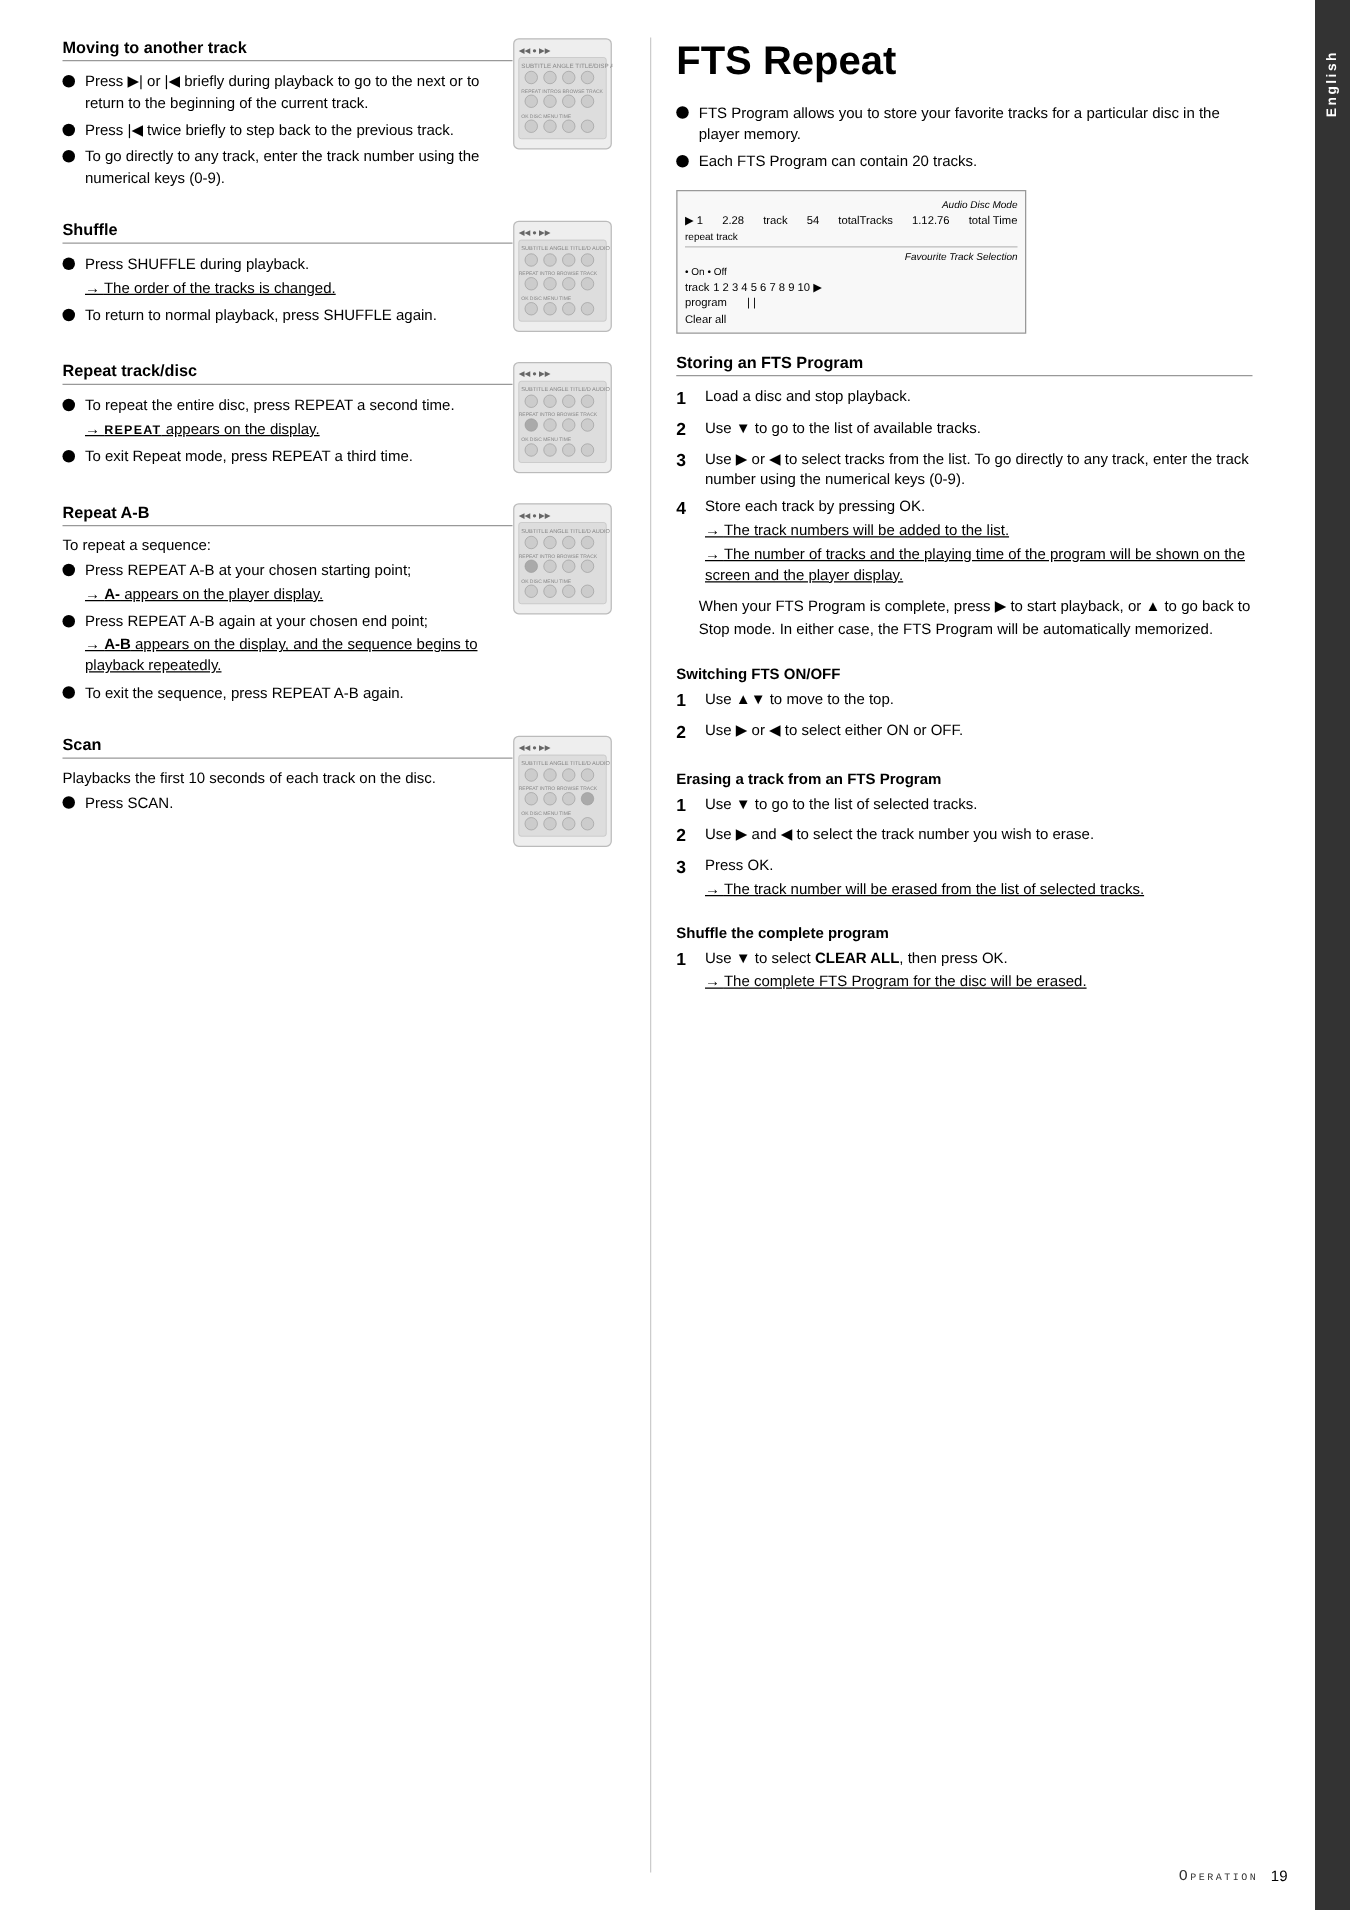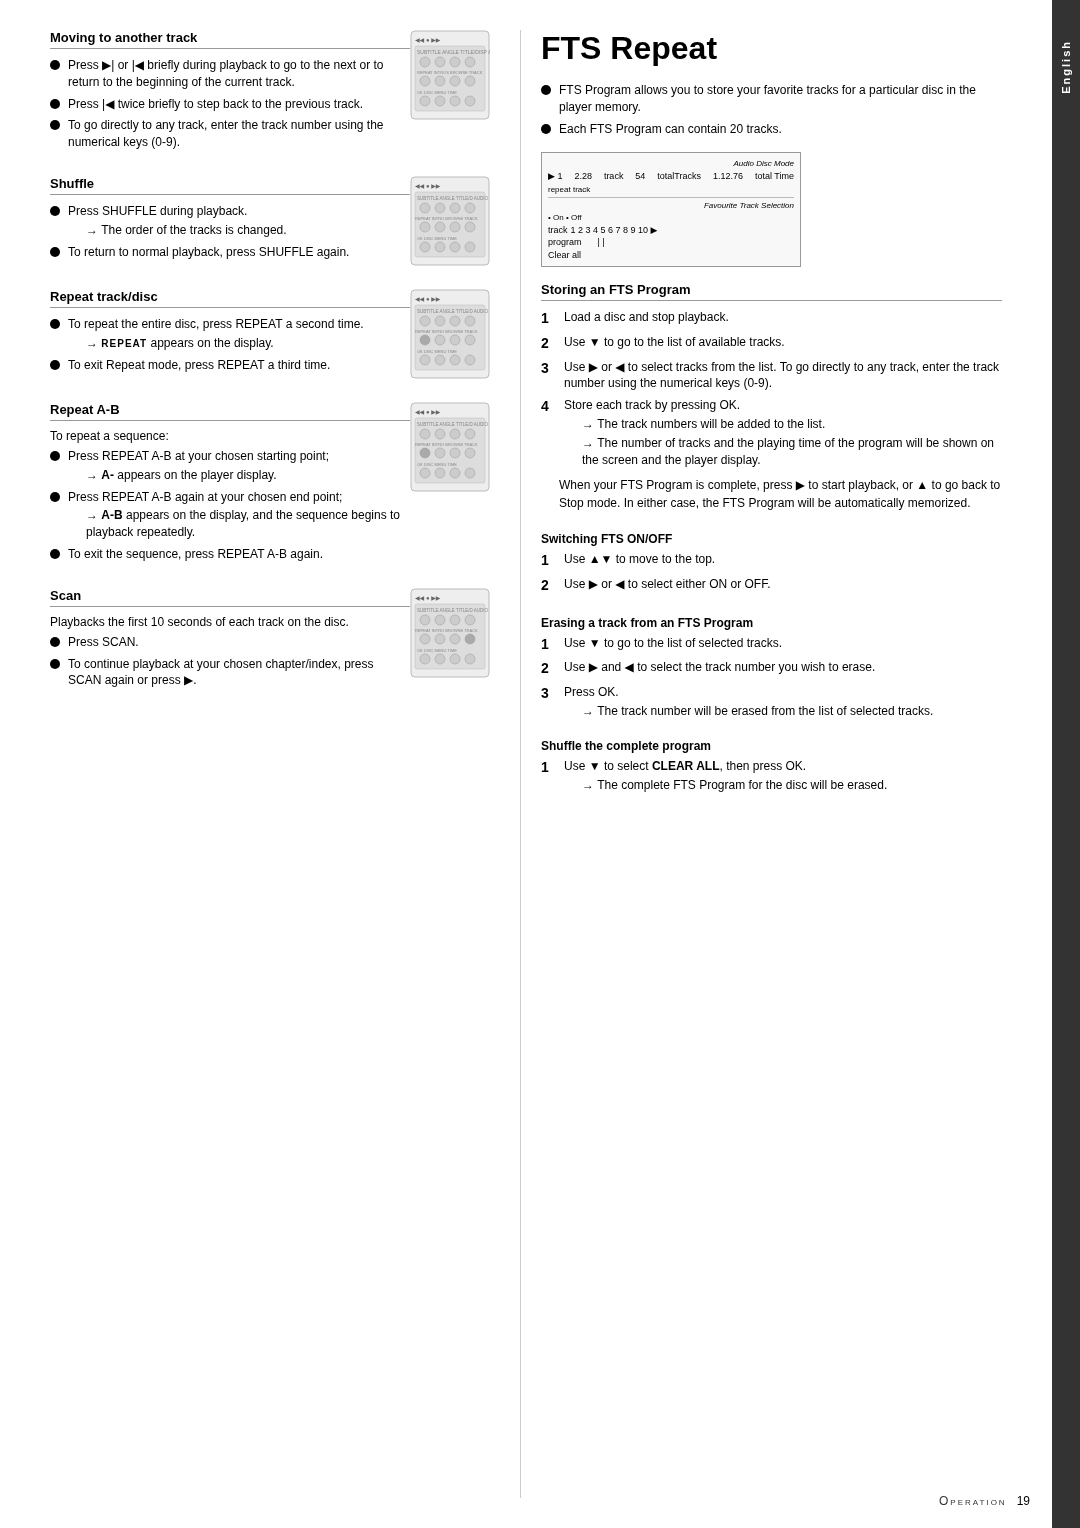--- a/index.html
+++ b/index.html
@@ -136,21 +136,21 @@
       font-weight: bold;
       margin-bottom: 5px;
       margin-top: 12px;
     }
     
     .fts-display {
       border: 1px solid #999;
       padding: 6px;
       margin: 10px 0 15px 0;
       font-size: 10px;
-      width: 260px;
+      width: 280px;
       background: #f8f8f8;
     }
     .fts-display-top {
       display: flex;
       justify-content: space-between;
       margin-bottom: 4px;
       font-size: 9px;
     }
     .fts-display-label {
       font-size: 8px;
@@ -188,30 +188,31 @@
       display: flex;
       justify-content: flex-end;
       align-items: center;
       font-size: 11px;
     }
     .footer-operation {
       font-variant: small-caps;
       font-size: 12px;
       letter-spacing: 2px;
       color: #333;
+      font-family: Liberation Mono, monospace;
     }
     .footer-page {
       margin-left: 10px;
       font-size: 12px;
     }
     .note-arrow {
       display: block;
-      margin-left: 18px;
       margin-top: 2px;
       line-height: 1.4;
+      text-decoration: underline;
     }
     .note-arrow::before {
       content: '→ ';
     }
   </style>
 </head>
 <body>
 
 <div class="page">
 
@@ -410,24 +411,20 @@
       <div class="section">
         <div class="section-with-remote">
           <div class="section-text">
             <div class="section-title">Scan</div>
             <p style="margin-bottom:5px;">Playbacks the first 10 seconds of each track on the disc.</p>
             <ul class="bullet-list">
               <li>
                 <span class="bullet-dot"></span>
                 <span>Press SCAN.</span>
               </li>
-              <li>
-                <span class="bullet-dot"></span>
-                <span>To continue playback at your chosen chapter/index, press SCAN again or press ▶.</span>
-              </li>
             </ul>
           </div>
           <div>
             <svg class="remote-svg" viewBox="0 0 80 90" xmlns="http://www.w3.org/2000/svg">
               <rect x="1" y="1" width="78" height="88" rx="4" fill="#eee" stroke="#bbb" stroke-width="1"></rect>
               <text x="5" y="12" font-size="6" fill="#666">◀◀ ● ▶▶</text>
               <rect x="5" y="16" width="70" height="65" rx="2" fill="#ddd" stroke="#bbb" stroke-width="0.5"></rect>
               <text x="7" y="24" font-size="4.5" fill="#888">SUBTITLE ANGLE TITLE/D AUDIO</text>
               <circle cx="15" cy="32" r="5" fill="#ccc" stroke="#999" stroke-width="0.5"></circle>
               <circle cx="30" cy="32" r="5" fill="#ccc" stroke="#999" stroke-width="0.5"></circle>

